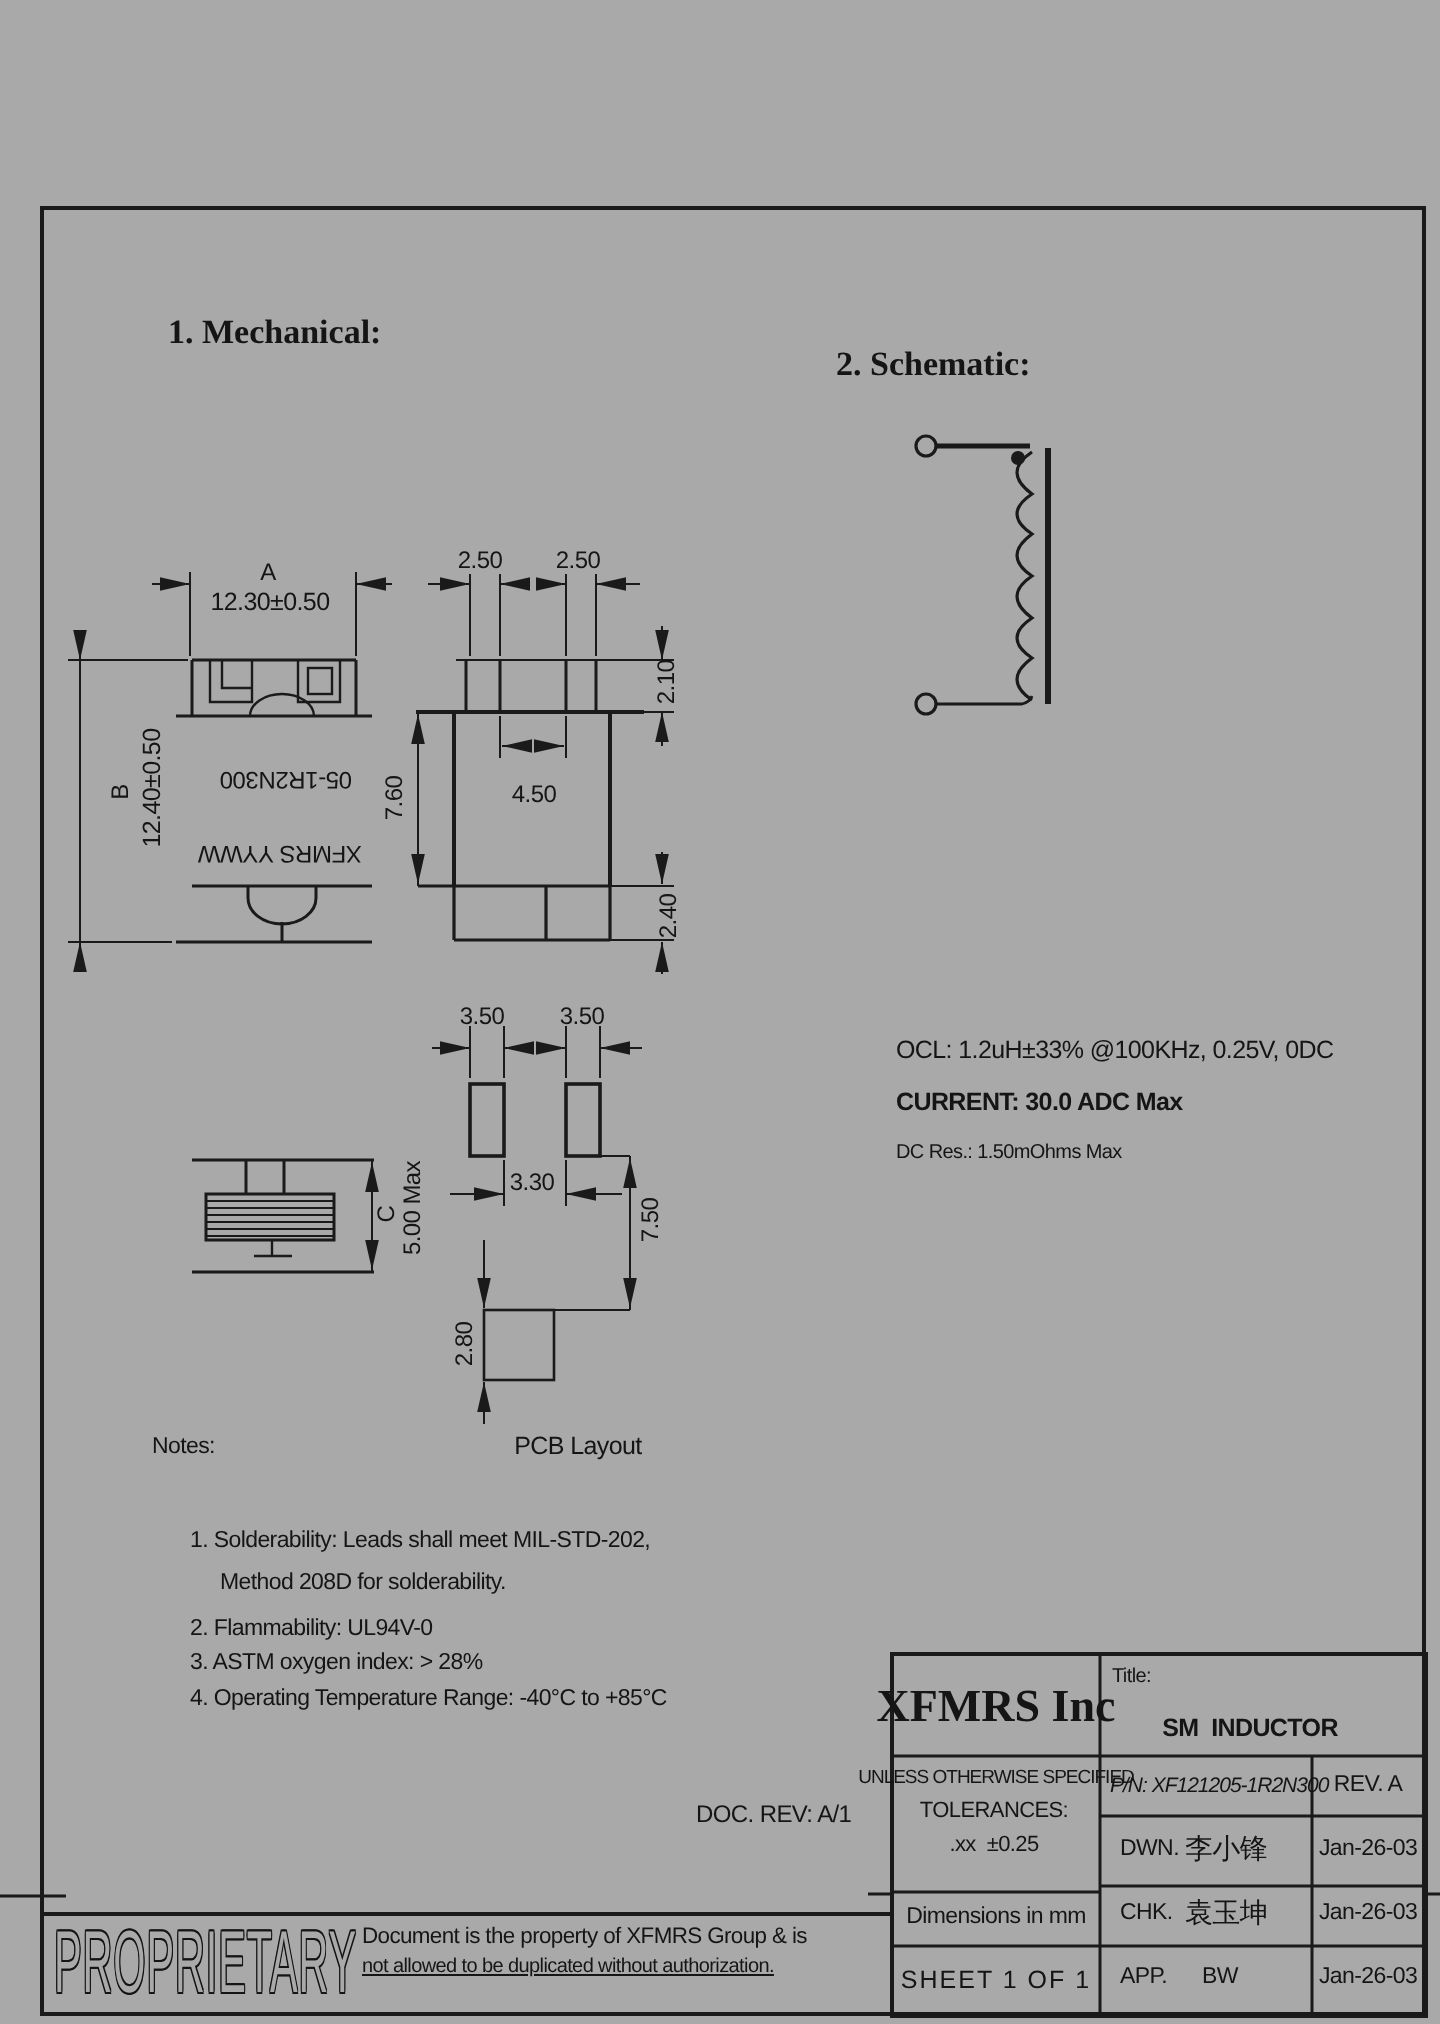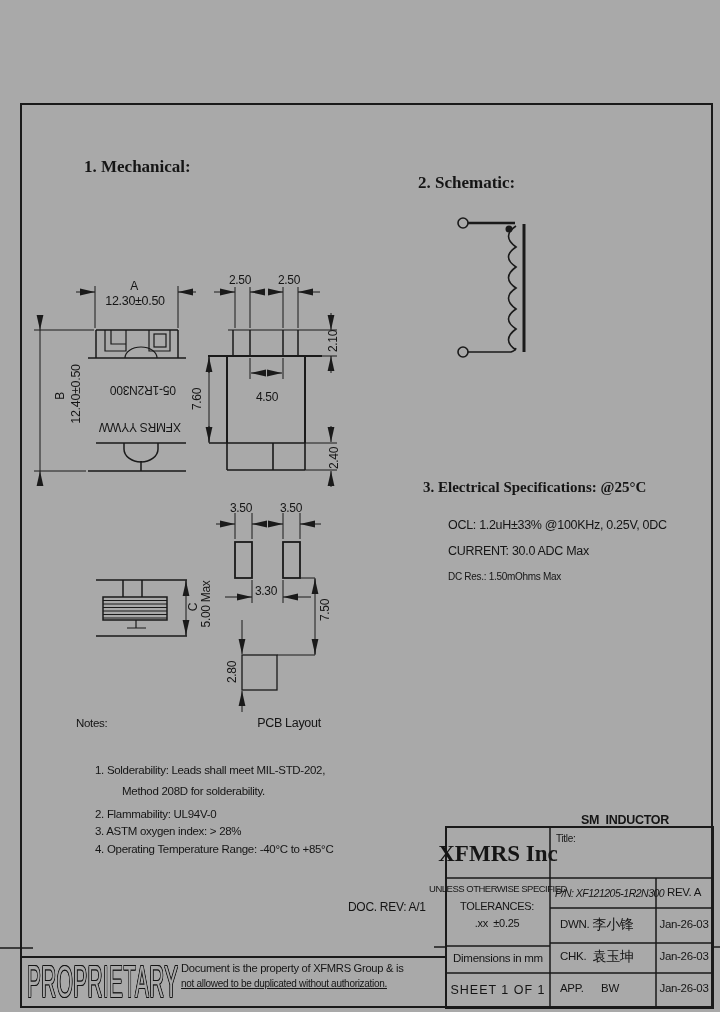--- a/index.html
+++ b/index.html
@@ -147,24 +147,23 @@
       <rect x="446" y="827" width="267" height="181" stroke-width="2"></rect>
       <path d="M550,827 V1008 M656,878 V1008"></path>
       <path d="M446,878 H713 M550,908 H713 M446,946 H550 M550,943 H713 M446,973 H713"></path>
     </g>
 
     <rect x="21" y="957" width="425" height="50" stroke-width="2"></rect>
   </svg>
 
   <span class="tl serif" style="left:84px;top:166px;font-size:17px;">1. Mechanical:</span>
   <span class="tl serif" style="left:418px;top:182px;font-size:17px;">2. Schematic:</span>
-  <span class="tl serif" style="left:423px;top:487px;font-size:15px;">3. Electrical Specifications: @25°C</span>
 
   <span class="tl" style="left:448px;top:525px;font-size:12.5px;">OCL: 1.2uH±33% @100KHz, 0.25V, 0DC</span>
-  <span class="tl" style="left:448px;top:551px;font-size:12.5px;">CURRENT: 30.0 ADC Max</span>
+  <span class="tl" style="left:448px;top:551px;font-size:12.5px;font-weight:bold;">CURRENT: 30.0 ADC Max</span>
   <span class="tl" style="left:448px;top:577px;font-size:10px;">DC Res.: 1.50mOhms Max</span>
 
   <span class="t" style="left:134px;top:286px;font-size:12px;">A</span>
   <span class="t" style="left:135px;top:301px;font-size:12.5px;">12.30±0.50</span>
   <span class="rot" style="left:60px;top:396px;font-size:12px;">B</span>
   <span class="rot" style="left:76px;top:394px;font-size:12.5px;">12.40±0.50</span>
   <span class="t" style="left:240px;top:280px;font-size:12px;">2.50</span>
   <span class="t" style="left:289px;top:280px;font-size:12px;">2.50</span>
   <span class="rot" style="left:333px;top:341px;font-size:12px;">2.10</span>
   <span class="rot" style="left:197px;top:399px;font-size:12px;">7.60</span>
@@ -177,30 +176,30 @@
   <span class="rot" style="left:232px;top:672px;font-size:12px;">2.80</span>
   <span class="rot" style="left:193px;top:607px;font-size:12px;">C</span>
   <span class="rot" style="left:206px;top:604px;font-size:12px;">5.00 Max</span>
   <span class="t" style="left:289px;top:723px;font-size:12.5px;">PCB Layout</span>
 
   <span class="rot180" style="left:143px;top:390px;font-size:12px;">05-1R2N300</span>
   <span class="rot180" style="left:140px;top:427px;font-size:12px;">XFMRS YYWW</span>
 
   <span class="tl" style="left:76px;top:724px;font-size:11.5px;">Notes:</span>
   <span class="tl" style="left:95px;top:771px;font-size:11.5px;">1. Solderability: Leads shall meet MIL-STD-202,</span>
-  <span class="tl" style="left:122px;top:792px;font-size:11.5px;">Method 208D for solderability.</span>
+  <span class="tl" style="left:110px;top:792px;font-size:11.5px;">Method 208D for solderability.</span>
   <span class="tl" style="left:95px;top:815px;font-size:11.5px;">2. Flammability: UL94V-0</span>
   <span class="tl" style="left:95px;top:832px;font-size:11.5px;">3. ASTM oxygen index: &gt; 28%</span>
   <span class="tl" style="left:95px;top:850px;font-size:11.5px;">4. Operating Temperature Range: -40°C to +85°C</span>
 
   <span class="tl" style="left:348px;top:907px;font-size:12px;">DOC. REV: A/1</span>
 
   <span class="t serif" style="left:498px;top:853px;font-size:23px;">XFMRS Inc</span>
   <span class="tl" style="left:556px;top:839px;font-size:10px;">Title:</span>
-  <span class="t pre" style="left:625px;top:820px;font-size:12.5px;font-weight:bold;">SM  INDUCTOR</span>
+  <span class="t pre" style="left:625px;top:864px;font-size:12.5px;font-weight:bold;">SM  INDUCTOR</span>
   <span class="t" style="left:498px;top:889px;font-size:9.5px;letter-spacing:-0.5px;">UNLESS OTHERWISE SPECIFIED</span>
   <span class="t" style="left:497px;top:906px;font-size:11px;">TOLERANCES:</span>
   <span class="t pre" style="left:497px;top:923px;font-size:11px;">.xx  ±0.25</span>
   <span class="t" style="left:498px;top:959px;font-size:11.5px;">Dimensions in mm</span>
   <span class="t" style="left:498px;top:990px;font-size:12.5px;letter-spacing:1px;">SHEET 1 OF 1</span>
   <span class="tl" style="left:555px;top:893px;font-size:10.5px;letter-spacing:-0.5px;font-style:italic;">P/N: XF121205-1R2N300</span>
   <span class="t" style="left:684px;top:893px;font-size:11.5px;">REV. A</span>
 
   <span class="tl" style="left:560px;top:925px;font-size:11.5px;">DWN.</span>
   <span class="t" style="left:613px;top:924px;font-size:14px;">李小锋</span>

